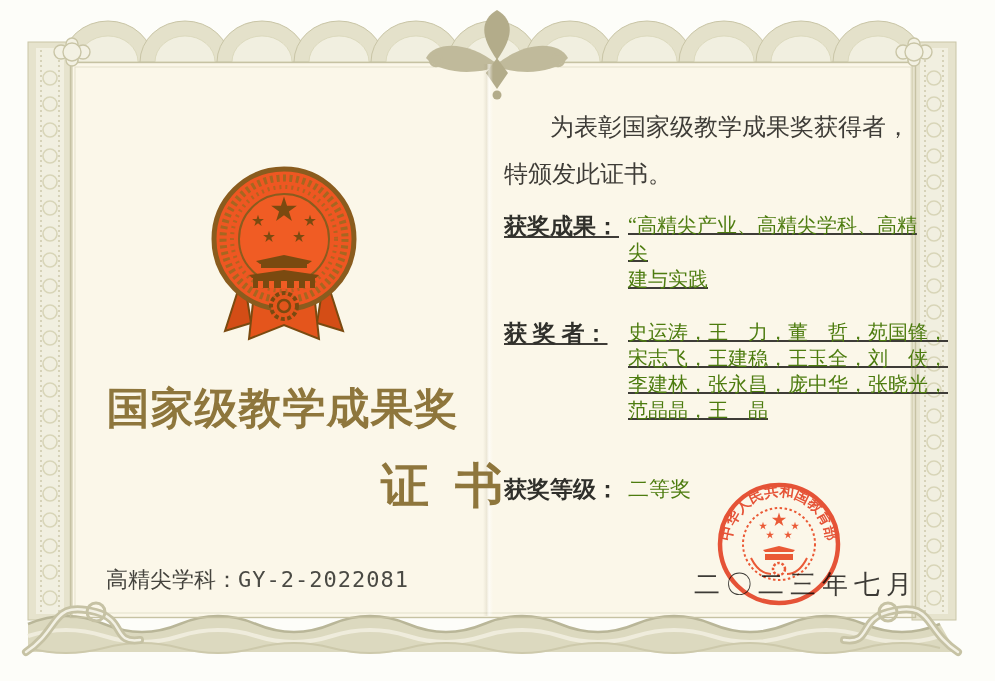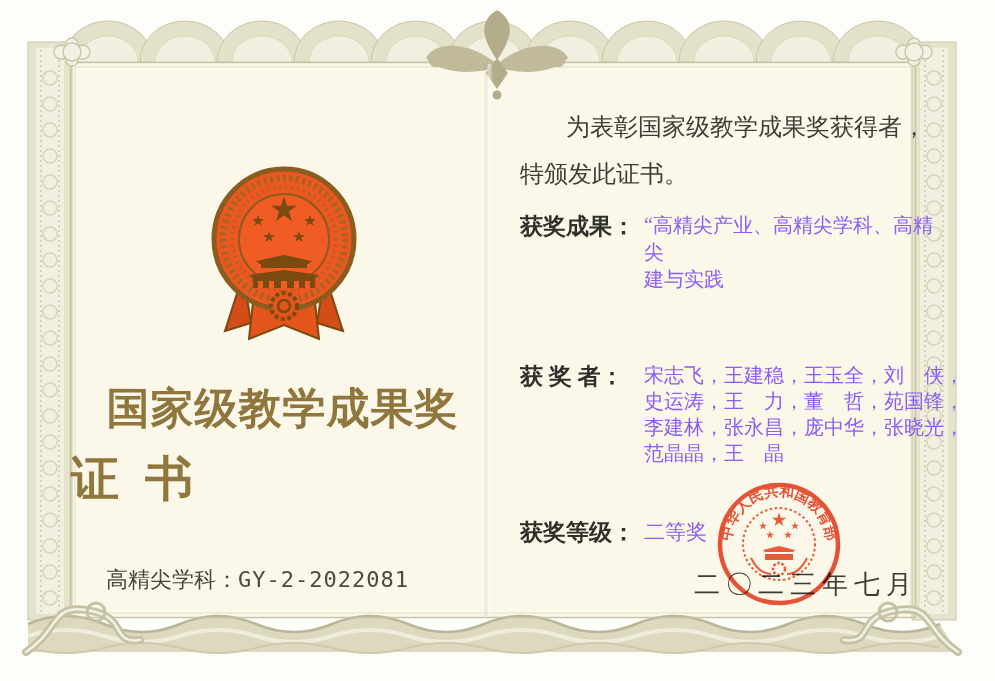--- a/index.html
+++ b/index.html
@@ -18,45 +18,45 @@
   
   .left-page{position:absolute;left:0;top:16px;width:497px;height:681px;}
   .emblem{position:absolute;left:211px;top:147px;}
   .cert-title{
     position:absolute;left:70px;top:364px;width:425px;
     text-align:center;font-size:43px;font-weight:bold;color:#8e763c;
     letter-spacing:1px;margin:0;
   }
   .cert-doctype{
     position:absolute;left:70px;top:430px;width:425px;
-    text-align:left;font-size:48px;font-weight:bold;color:#8e763c;
-    word-spacing:14px;margin:1px;
+    text-align:right;font-size:48px;font-weight:bold;color:#8e763c;
+    word-spacing:14px;margin:8px;
   }
   .cert-no{
     position:absolute;left:106px;top:549px;font-size:22px;color:#45443e;
     white-space:nowrap;
   }
   .cert-no .num{
     font-family:"DejaVu Sans Mono","Liberation Mono",monospace;
     font-size:22px;letter-spacing:1px;color:#4a4a44;
   }
   
-  .right-page{position:absolute;left:520px;top:100px;width:432px;color:#3e3c37;}
+  .right-page{position:absolute;left:504px;top:100px;width:432px;color:#3e3c37;}
   .intro{margin:0;font-size:24px;line-height:30px;}
   .intro.l1{margin-top:12px;padding-left:46px;}
   .intro.l2{margin-top:17px;}
   .row{display:flex;align-items:flex-start;}
   .row .lbl{
     flex:0 0 124px;font-weight:bold;font-size:23px;line-height:29px;
     color:#30302b;white-space:nowrap;
   }
-  .row .val{flex:1;font-size:20px;color:#8b5cf6;}
-  .row.achv{margin-top:23px;}
+  .row .val{flex:1;font-size:20px;color:#4d7c0f;}
+  .row.achv{margin-top:23px;text-decoration:underline;}
   .row.achv .val p{margin:0;line-height:27px;}
-  .row.recv{margin-top:69px;}
+  .row.recv{margin-top:26px;text-decoration:underline;}
   .row.recv .val p{margin:0;line-height:26px;white-space:nowrap;}
   .row.grade{margin-top:52px;}
   .row.grade .val{font-size:21px;line-height:29px;}
   
   .date{
     position:absolute;left:694px;top:567px;font-size:26px;color:#3d3b36;
     letter-spacing:6px;white-space:nowrap;z-index:2;
   }
   .seal{position:absolute;left:713px;top:480px;z-index:3;mix-blend-mode:multiply;opacity:.92;}
 </style>
@@ -260,22 +260,22 @@
       <div class="lbl">获奖成果：</div>
       <div class="val">
         <p>“高精尖产业、高精尖学科、高精尖</p>
         <p>建与实践</p>
       </div>
     </div>
 
     <div class="row recv">
       <div class="lbl">获 奖 者：</div>
       <div class="val">
+        <p>史运涛，王　力，董　哲，苑国锋，</p>
         <p>宋志飞，王建稳，王玉全，刘　侠，</p>
-        <p>史运涛，王　力，董　哲，苑国锋，</p>
         <p>李建林，张永昌，庞中华，张晓光，</p>
         <p>范晶晶，王　晶</p>
       </div>
     </div>
 
     <div class="row grade">
       <div class="lbl">获奖等级：</div>
       <div class="val">二等奖</div>
     </div>
   </div>

